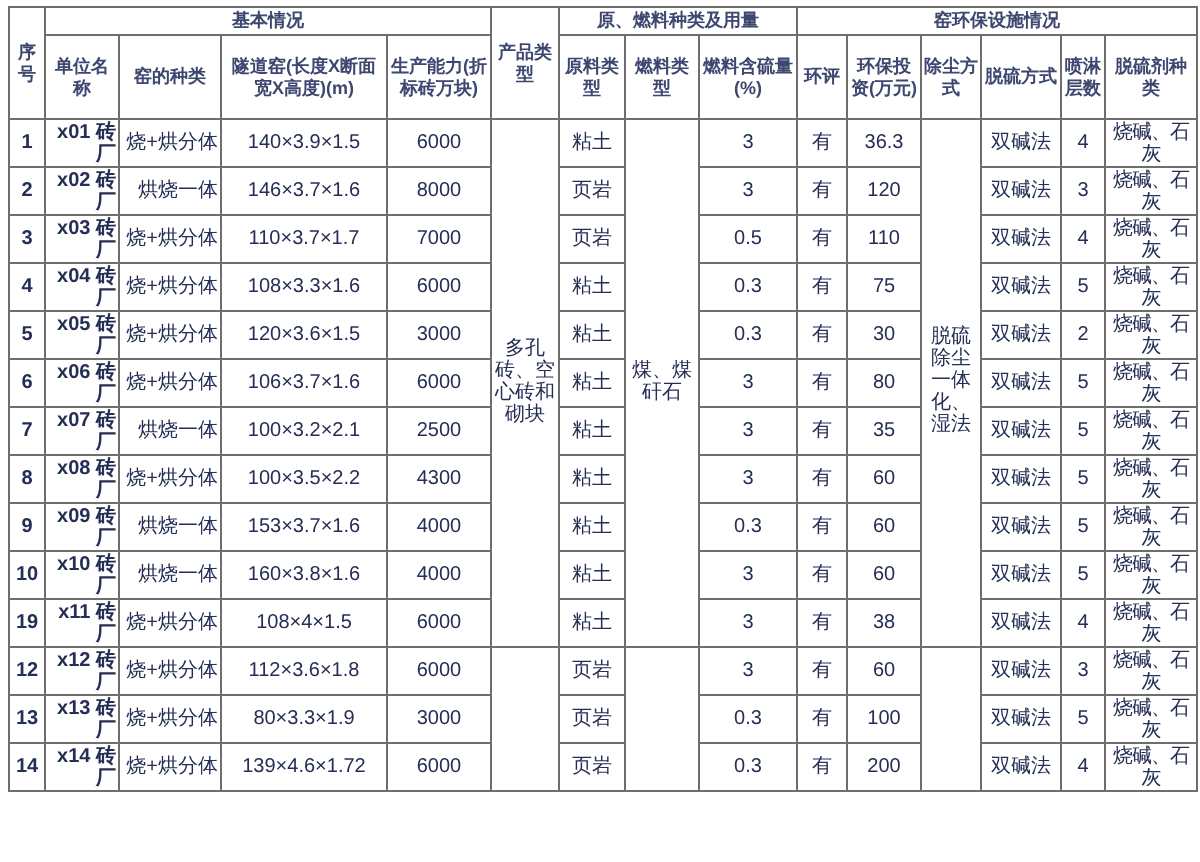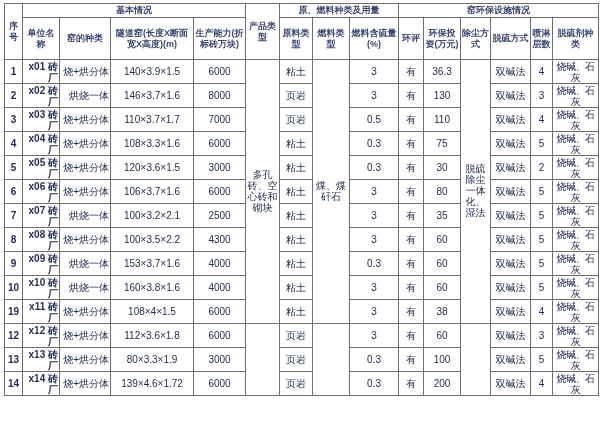--- a/index.html
+++ b/index.html
@@ -103,21 +103,21 @@
         </tr>
         <tr>
           <td class="c-seq">2</td>
           <td class="c-unit">x02 砖厂</td>
           <td class="c-kiln">烘烧一体</td>
           <td>146×3.7×1.6</td>
           <td>8000</td>
           <td>页岩</td>
           <td>3</td>
           <td>有</td>
-          <td>130</td>
+          <td>120</td>
           <td>双碱法</td>
           <td>3</td>
           <td class="c-agent">烧碱、石灰</td>
         </tr>
         <tr>
           <td class="c-seq">3</td>
           <td class="c-unit">x03 砖厂</td>
           <td class="c-kiln">烧+烘分体</td>
           <td>110×3.7×1.7</td>
           <td>7000</td>

